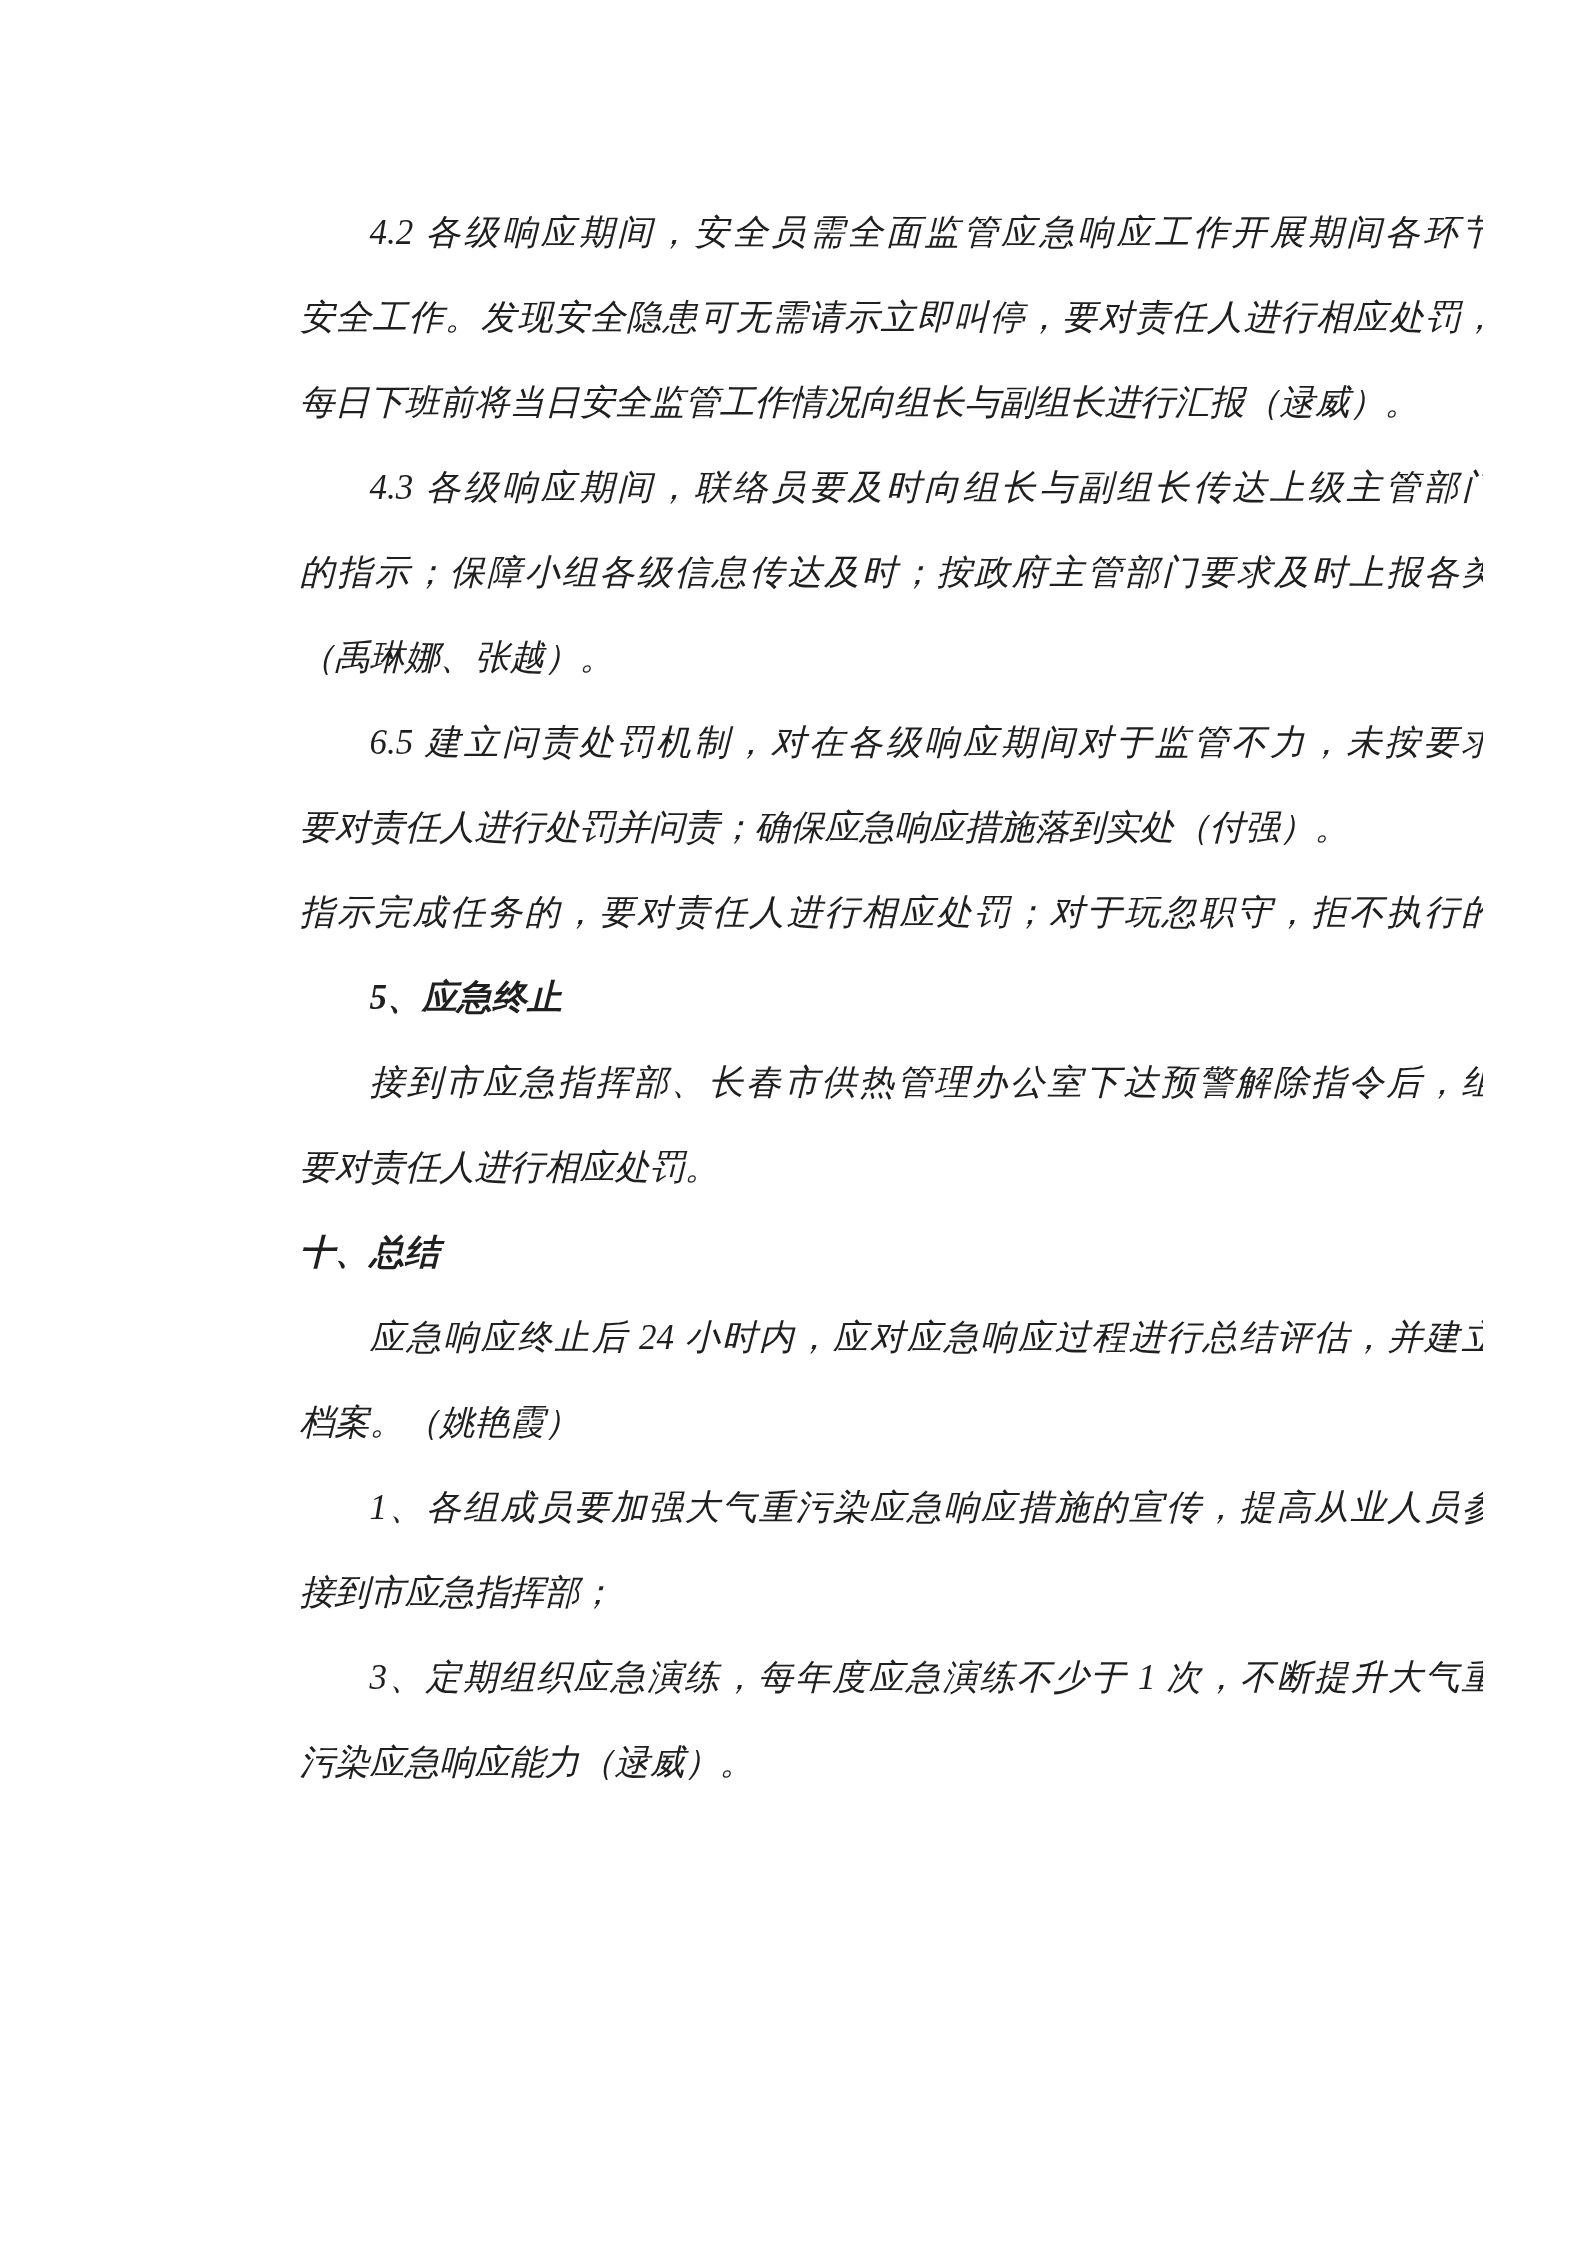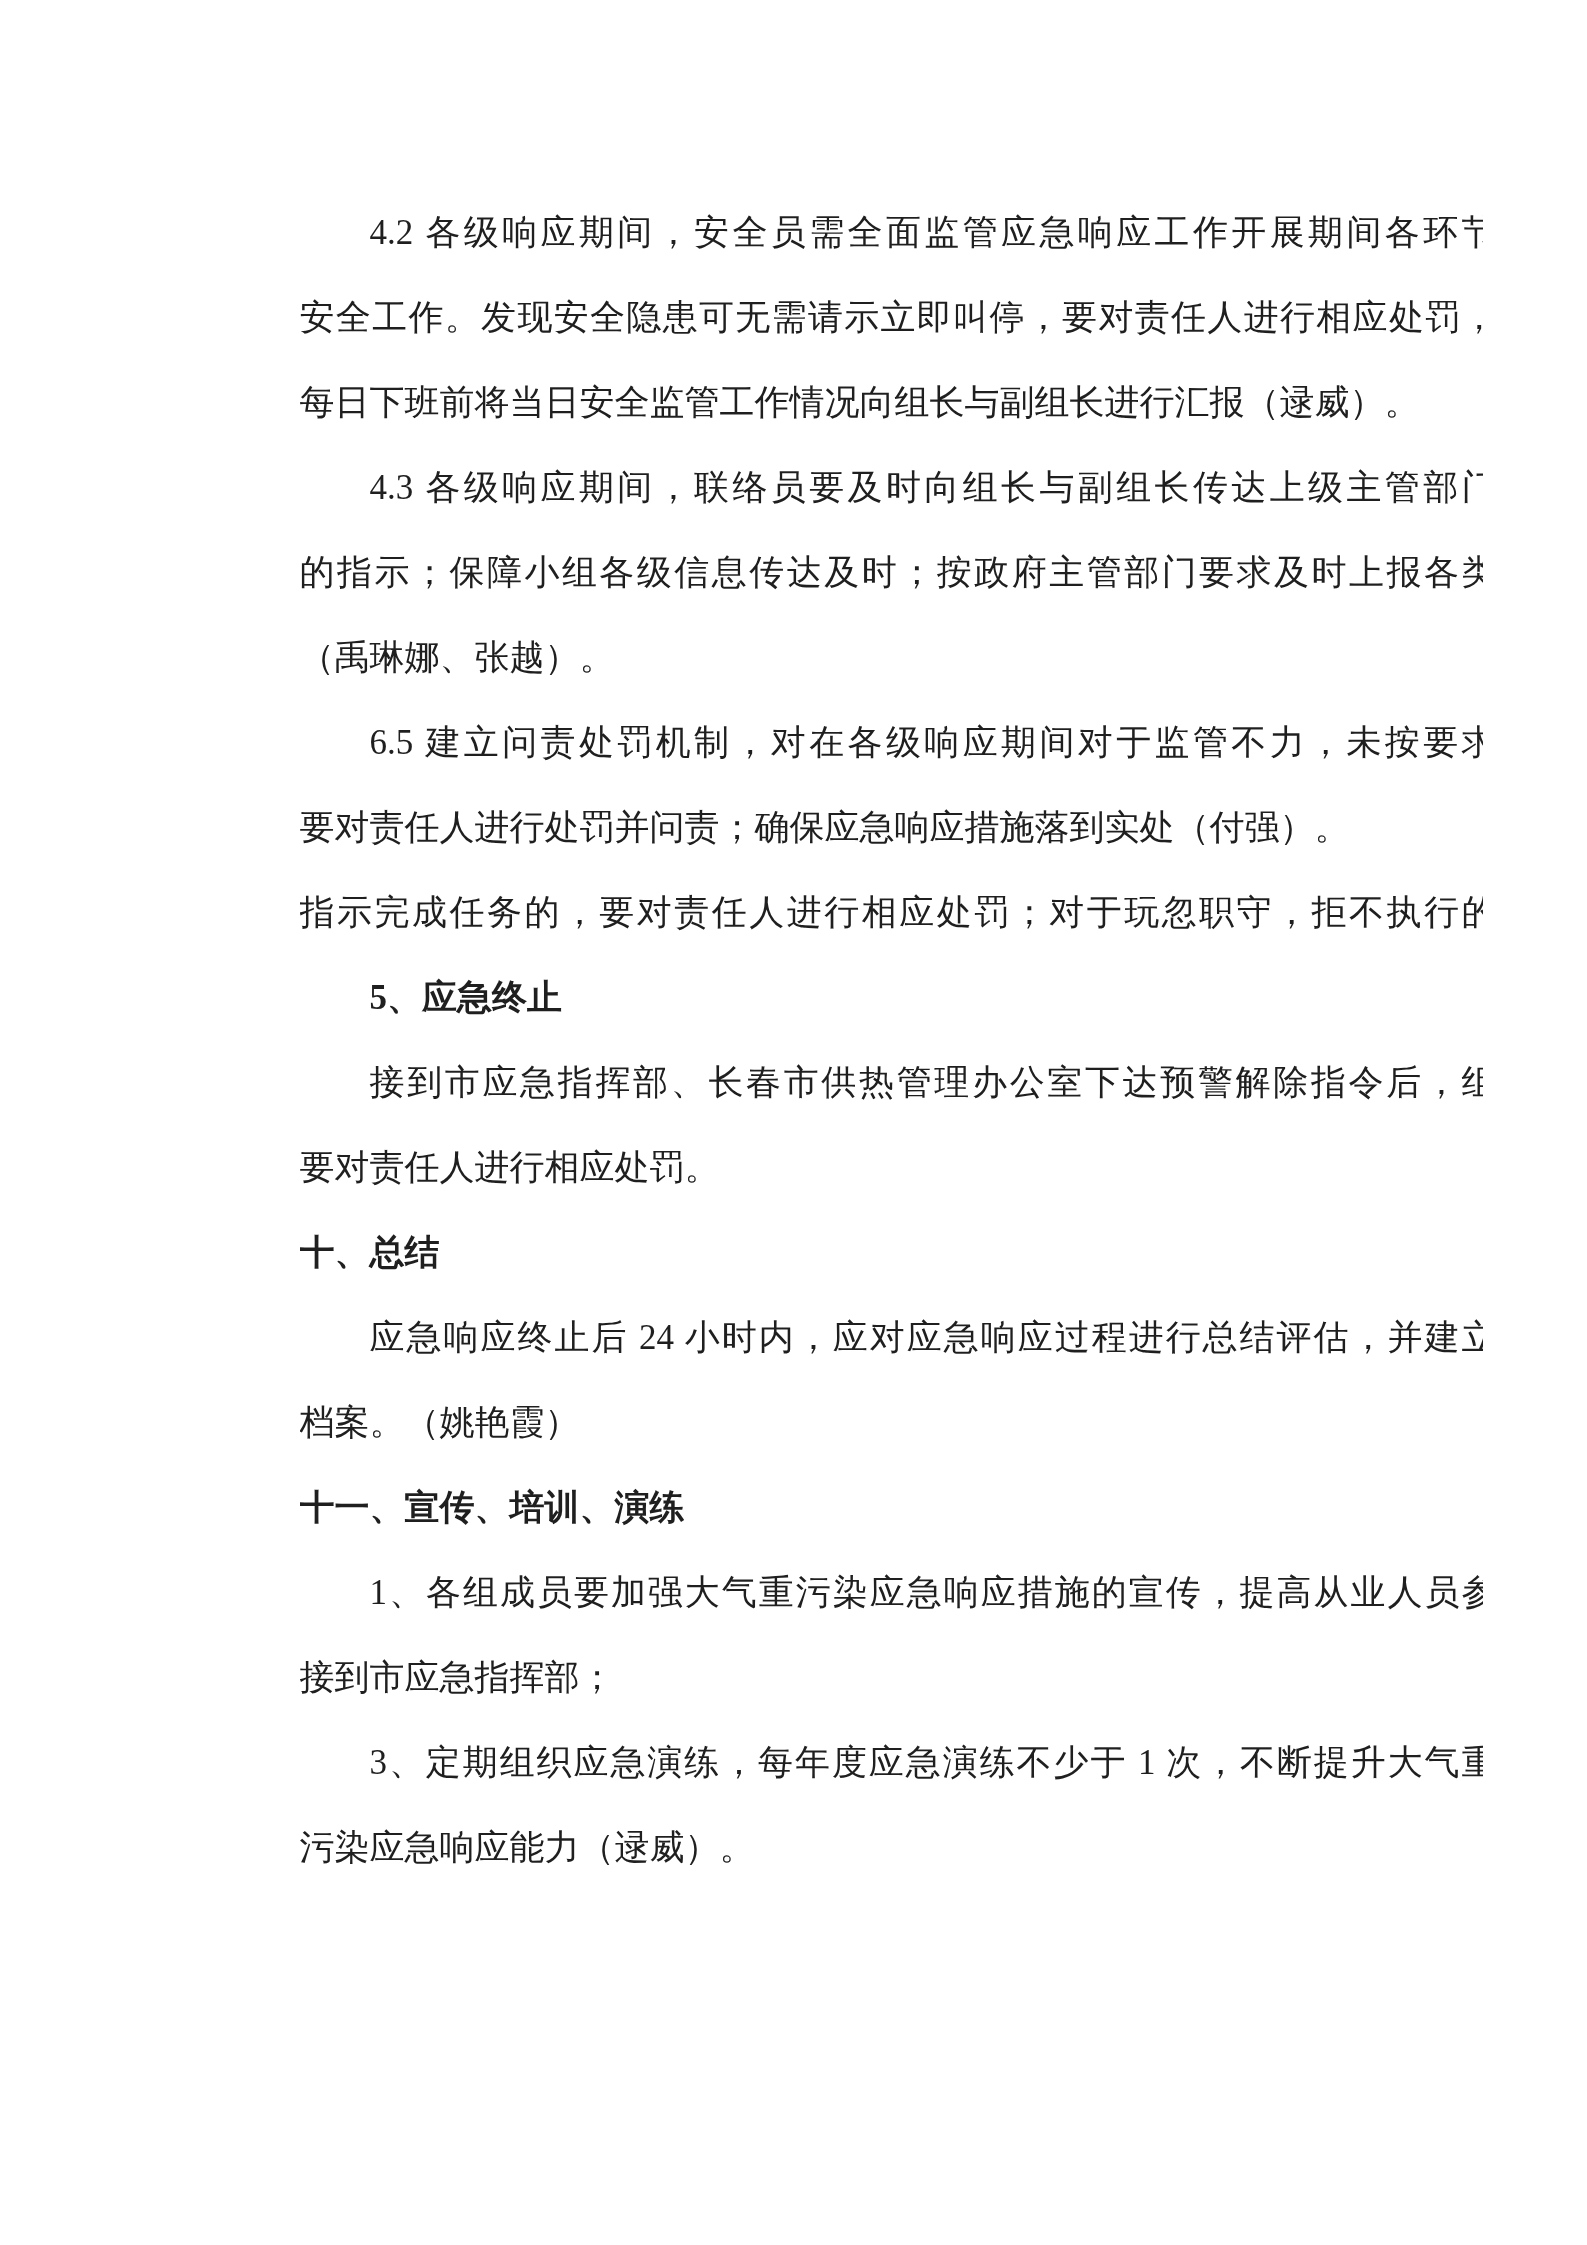--- a/index.html
+++ b/index.html
@@ -6,20 +6,21 @@
   html, body { background: #ffffff; }
   .page {
     position: relative;
     width: 1378px;
     height: 2245px;
     margin: 0 auto;
     background: #ffffff;
     overflow: hidden;
     font-family: "Liberation Serif", "DejaVu Serif", serif;
     color: #1f1f1f;
+    font-style: italic;
   }
   .doc {
     position: absolute;
     left: 195px;
     top: 190px;
     width: 1197px;
   }
   .para { margin: 0; }
   .line {
     font-size: 35px;
@@ -69,23 +70,20 @@
         <div class="line first-indent">接到市应急指挥部、长春市供热管理办公室下达预警解除指令后，组</div>
         <div class="line last">要对责任人进行相应处罚。</div>
       </div>
       <div class="para heading">
         <div class="line last">十、总结</div>
       </div>
       <div class="para body">
         <div class="line first-indent">应急响应终止后 24 小时内，应对应急响应过程进行总结评估，并建立</div>
         <div class="line last">档案。（姚艳霞）</div>
       </div>
-      <div class="para heading">
-        <div class="line last">十一、宣传、培训、演练</div>
-      </div>
       <div class="para body">
         <div class="line first-indent">1、各组成员要加强大气重污染应急响应措施的宣传，提高从业人员参</div>
         <div class="line last">接到市应急指挥部；</div>
       </div>
       <div class="para body">
         <div class="line first-indent">3、定期组织应急演练，每年度应急演练不少于 1 次，不断提升大气重</div>
         <div class="line last">污染应急响应能力（逯威）。</div>
       </div>
     </div>
 </div>

